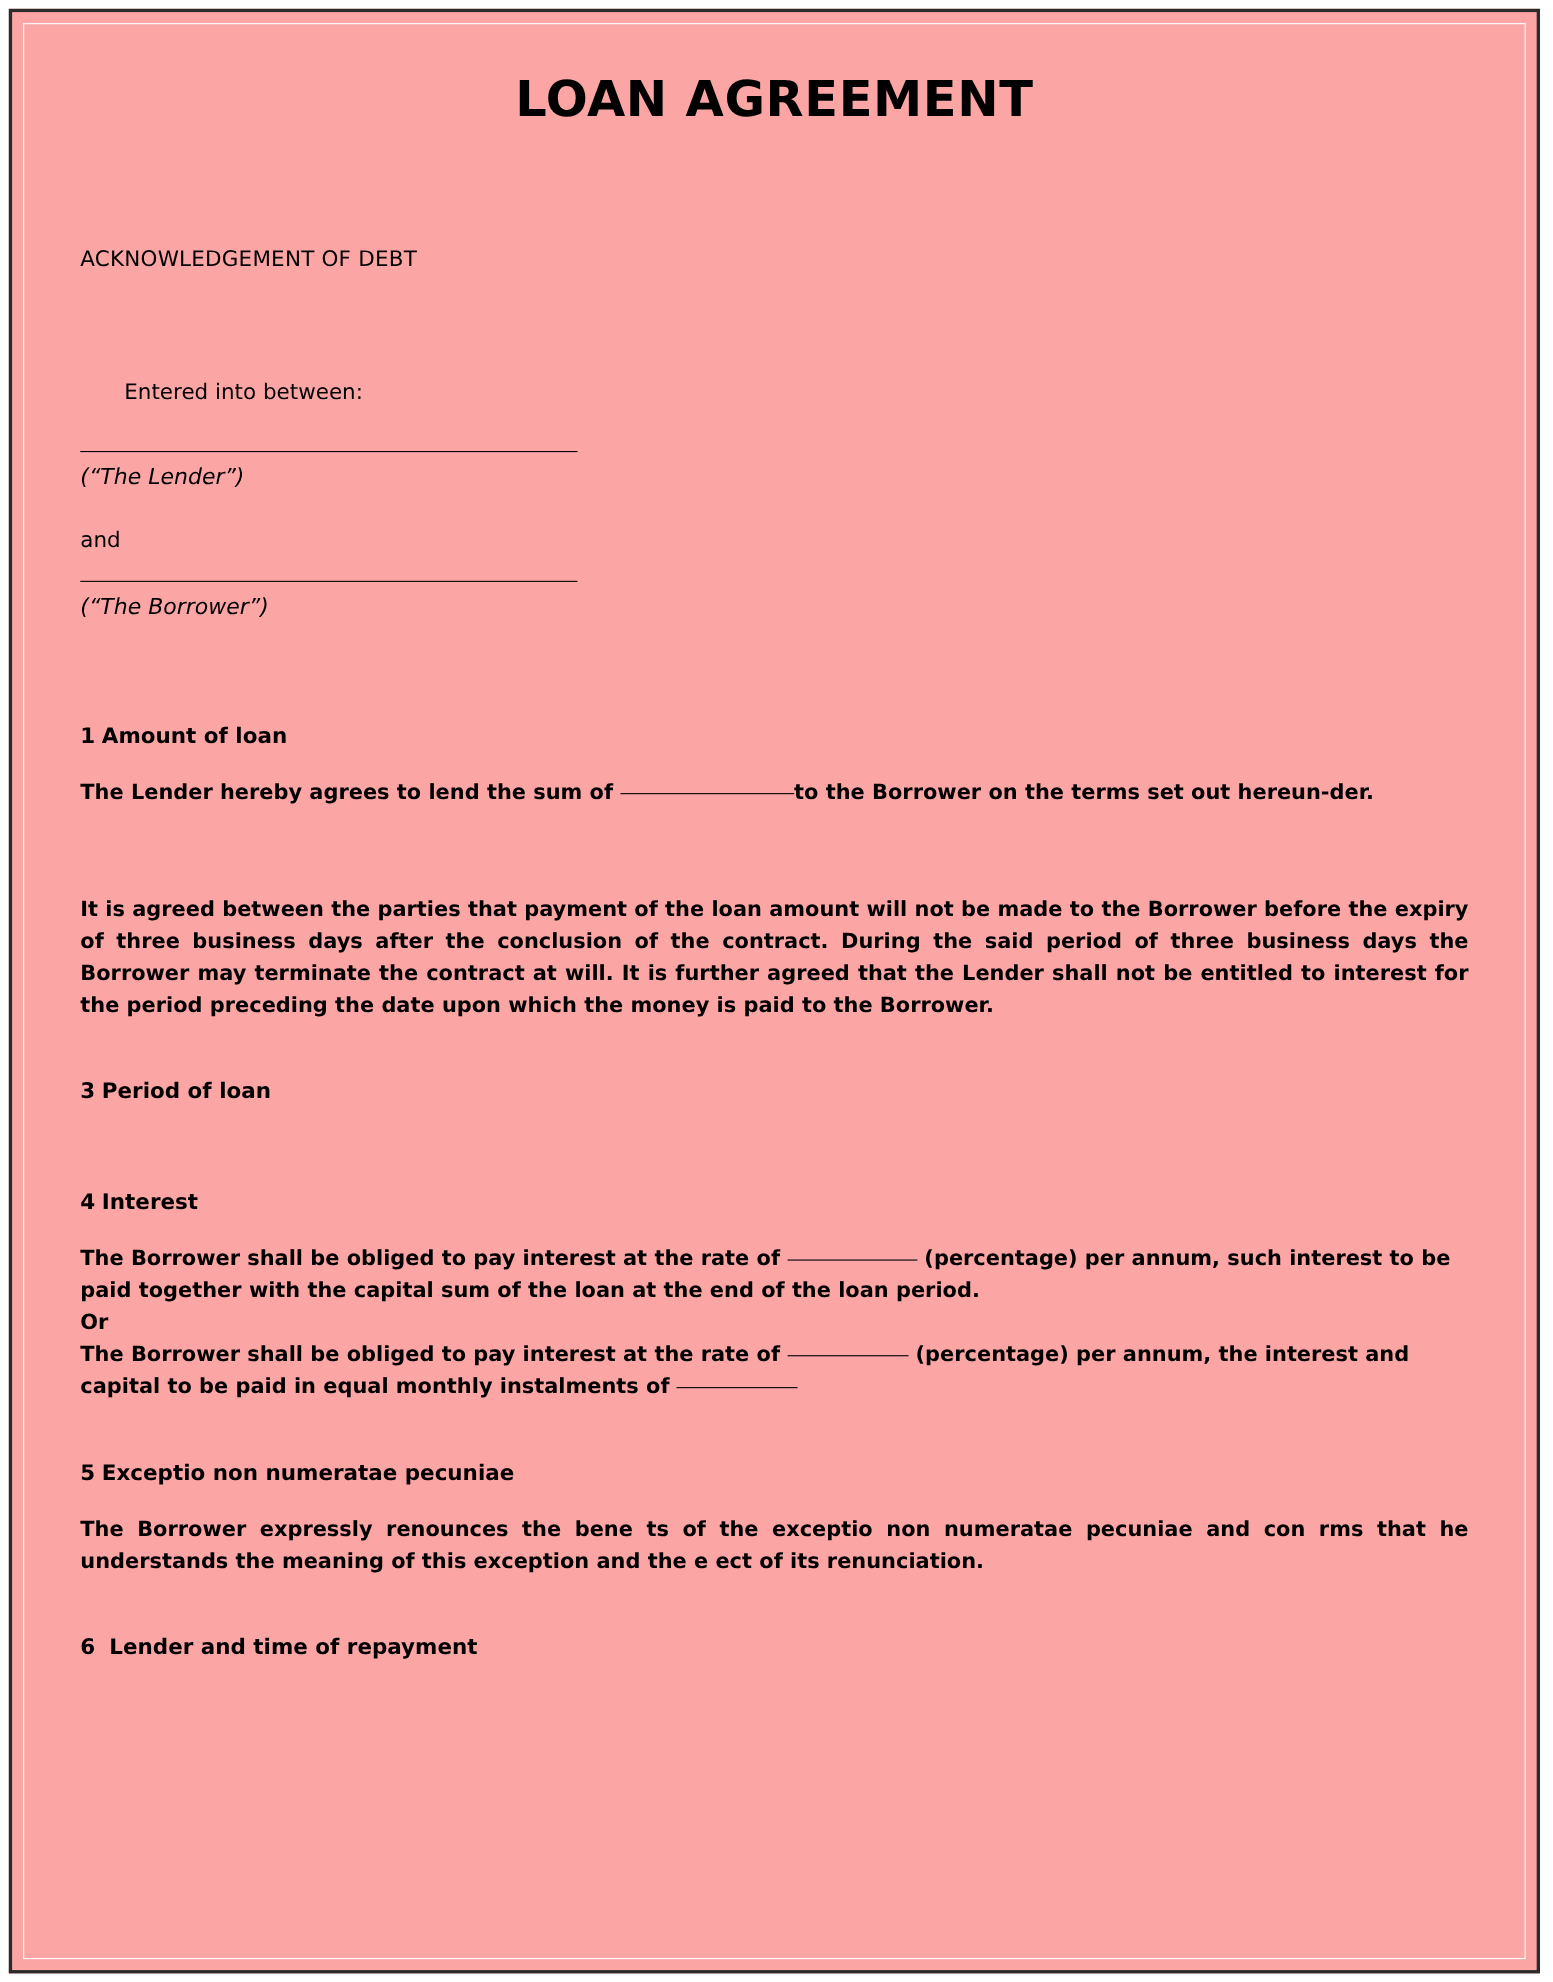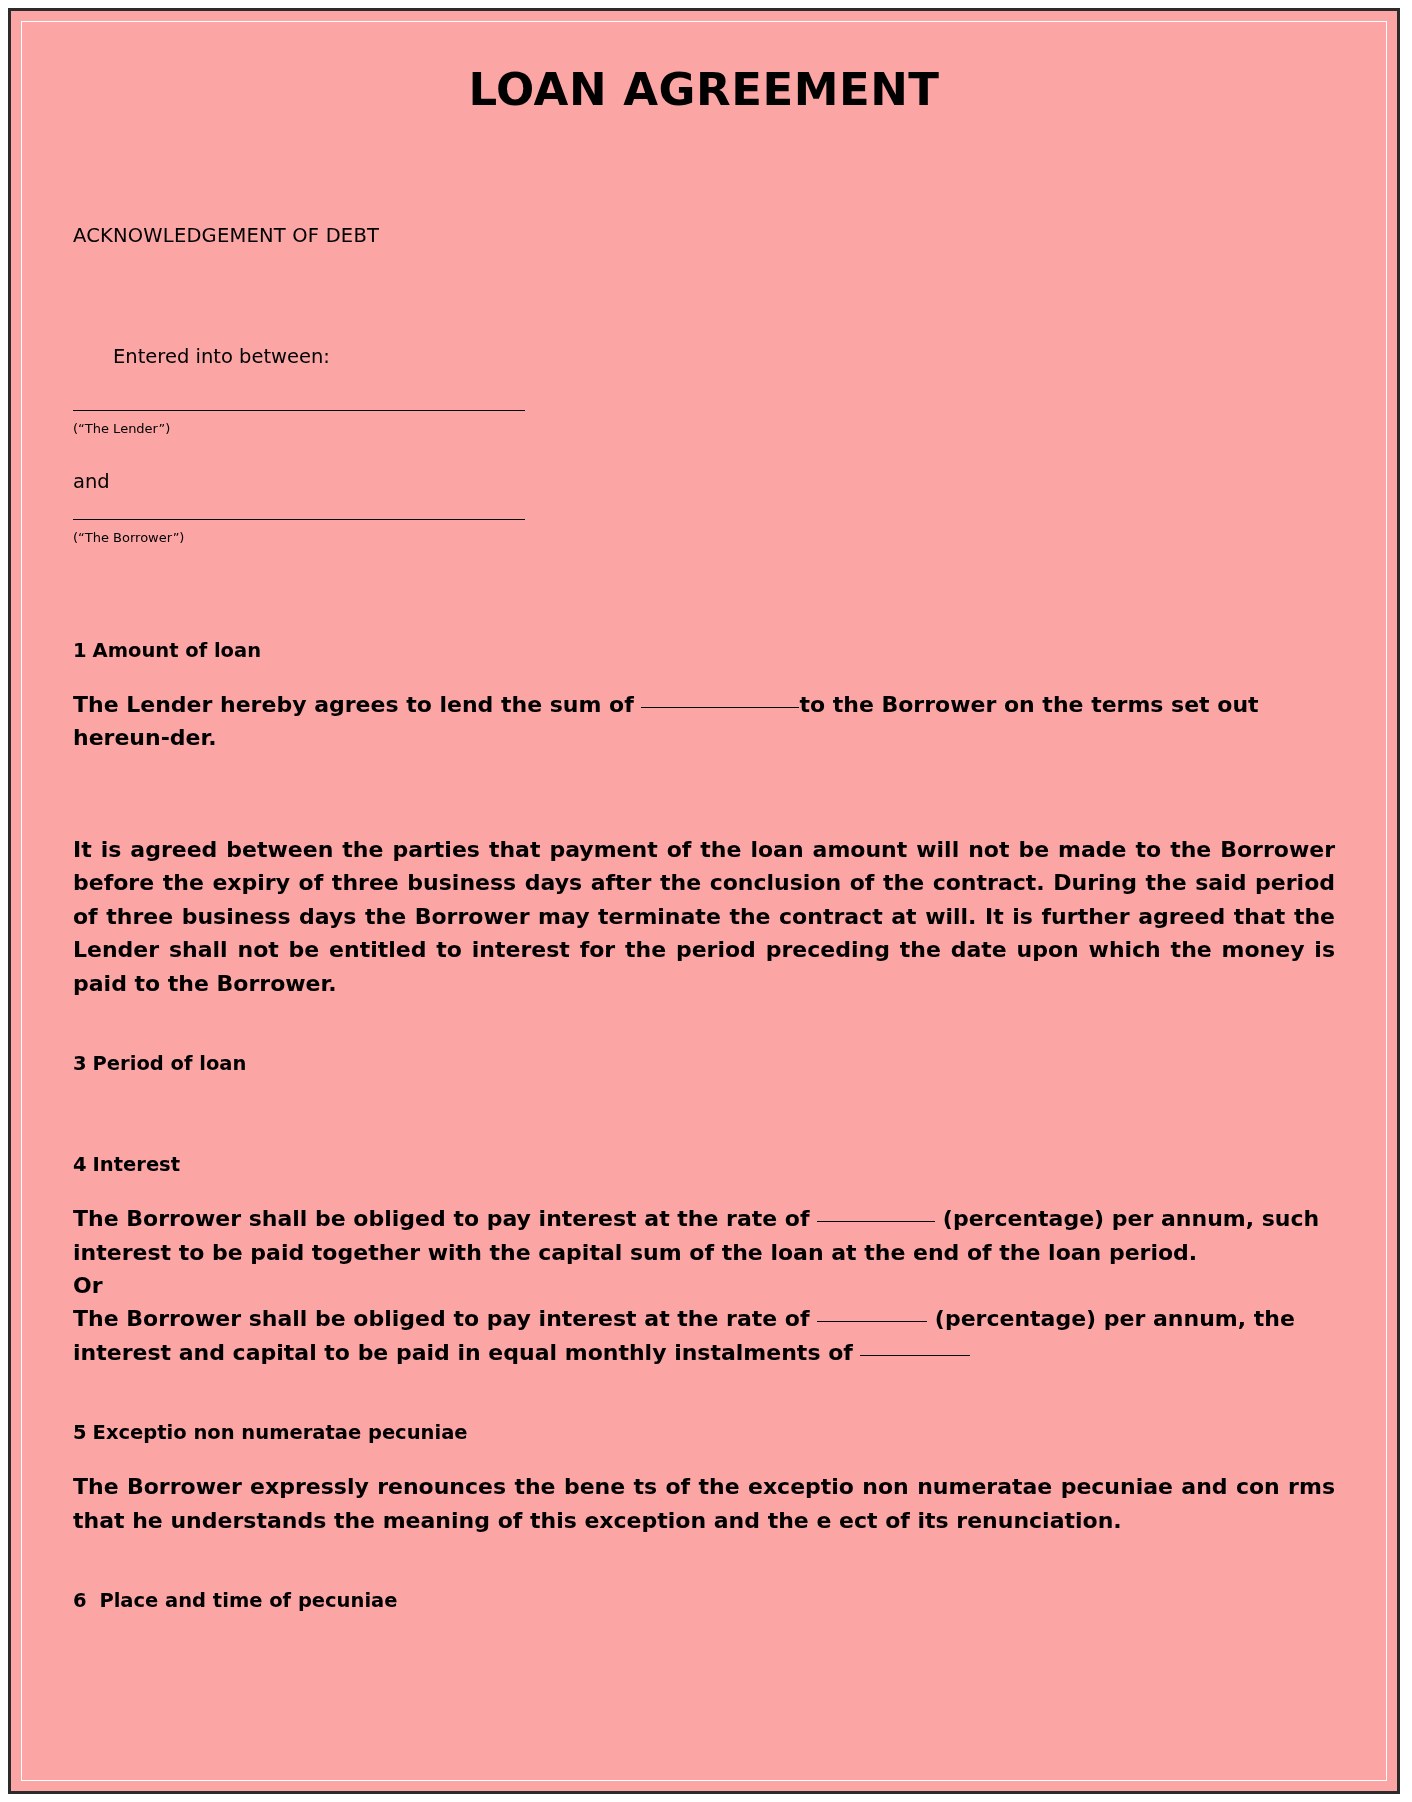--- a/index.html
+++ b/index.html
@@ -65,42 +65,43 @@
   .sig-block {
     margin-top: 42px;
   }
   .sig-rule {
     width: 452px;
     border-bottom: 1.6px solid #000;
     height: 0;
     margin-bottom: 10px;
   }
   .sig-label {
-    font-size: 13px;
+    font-size: 20px;
     margin-bottom: 0;
+    font-style: italic;
   }
   .and-line {
     font-size: 19.5px;
     margin-top: 34px;
     margin-bottom: 26px;
   }
   .section {
     margin-top: 16px;
     font-weight: bold;
   }
   .sec-head {
     font-size: 19.5px;
     margin-top: 0;
     margin-bottom: 0;
   }
   .sec-head .num {
     margin-right: 6px;
   }
   .body-text {
-    font-size: 22px;
+    font-size: 19px;
     line-height: 1.52;
     text-align: justify;
     margin: 0;
   }
   .body-text.nojust {
     text-align: left;
   }
   .gap-lg { height: 78px; }
   .gap-md { height: 36px; }
   .gap-sm { height: 26px; }
@@ -186,18 +187,18 @@
         <span class="num">5</span><span>Exceptio non numeratae pecuniae</span>
       </div>
       <div class="gap-sm"></div>
       <p class="body-text">The Borrower expressly renounces the bene ts of the exceptio non numeratae pecuniae and con rms that he understands the meaning of this exception and the e ect of its renunciation.</p>
     </div>
 
     <div class="gap-md"></div>
 
     <div class="section">
       <div class="sec-head">
-        <span class="num">6</span>&nbsp;<span>Place and time of pecuniae</span>
+        <span class="num">6</span>&nbsp;<span>Lender and time of repayment</span>
       </div>
     </div>
 
   </div>
 </div>
 
 </body></html>

